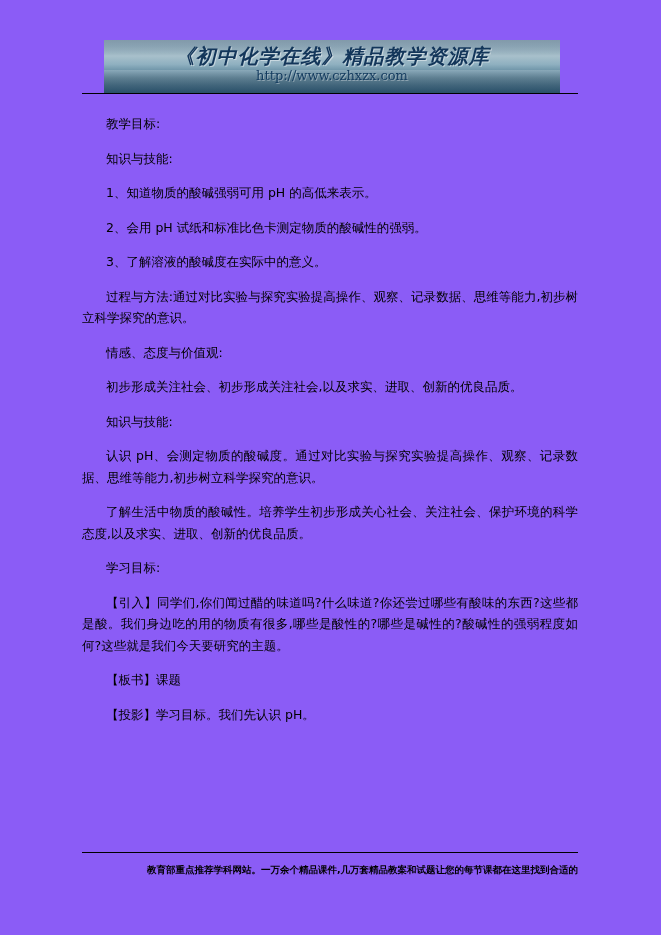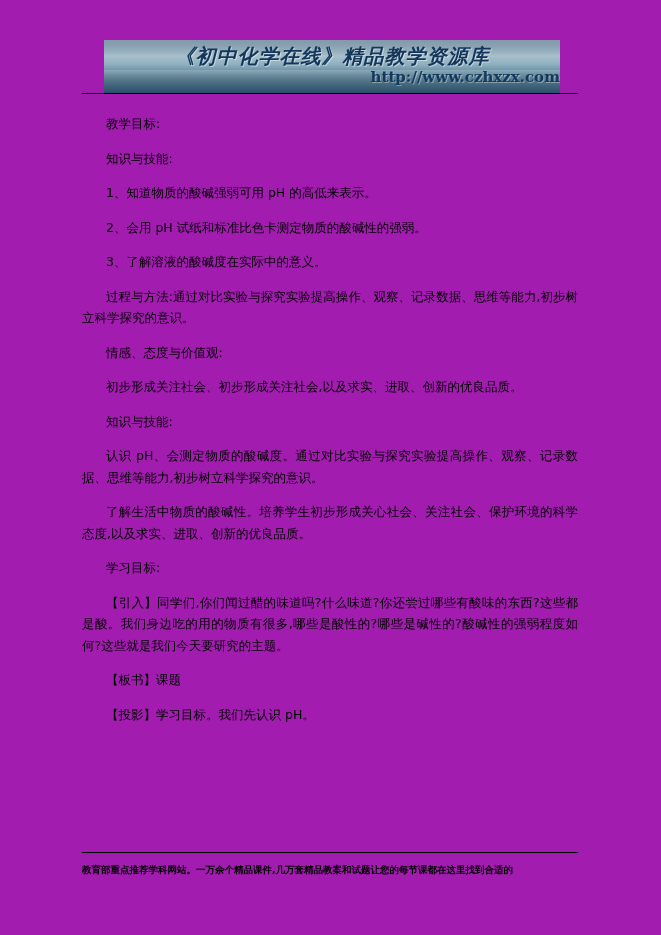--- a/index.html
+++ b/index.html
@@ -13,21 +13,21 @@
     font-family: "DejaVu Sans", sans-serif;
     color: #000000;
     position: relative;
     overflow: hidden;
   }
   .page {
     position: absolute;
     left: 0; top: 0;
     width: 661px;
     height: 935px;
-    background: #a21caf;
+    background: #8b5cf6;
   }
   
   .banner {
     position: absolute;
     left: 104px;
     top: 40px;
     width: 456px;
     height: 53px;
     background:
       linear-gradient(to bottom,
@@ -65,24 +65,24 @@
     letter-spacing: 1px;
     color: #13365a;
     text-shadow: 1px 1px 0 rgba(255,255,255,0.45);
     z-index: 3;
   }
   .banner-url {
     position: absolute;
     left: 0;
     top: 28px;
     width: 100%;
-    text-align: right;
+    text-align: center;
     font-family: "DejaVu Serif", serif;
-    font-weight: bold;
-    font-size: 15px;
+    font-weight: normal;
+    font-size: 13px;
     color: #123a5e;
     text-shadow: 1px 1px 0 rgba(255,255,255,0.35);
     z-index: 3;
   }
   
   .doc {
     position: absolute;
     left: 82px;
     top: 93px;
     width: 496px;
@@ -105,21 +105,21 @@
   }
   
   .footer {
     position: absolute;
     left: 82px;
     top: 862px;
     width: 496px;
     font-size: 9.5px;
     line-height: 1.65;
     color: #000;
-    text-align: left;
+    text-align: right;
     font-weight: bold;
   }
   .footer-line2 {
     font-weight: bold;
   }
   .footer .url {
     font-weight: normal;
     font-family: "DejaVu Serif", serif;
   }
 </style>

